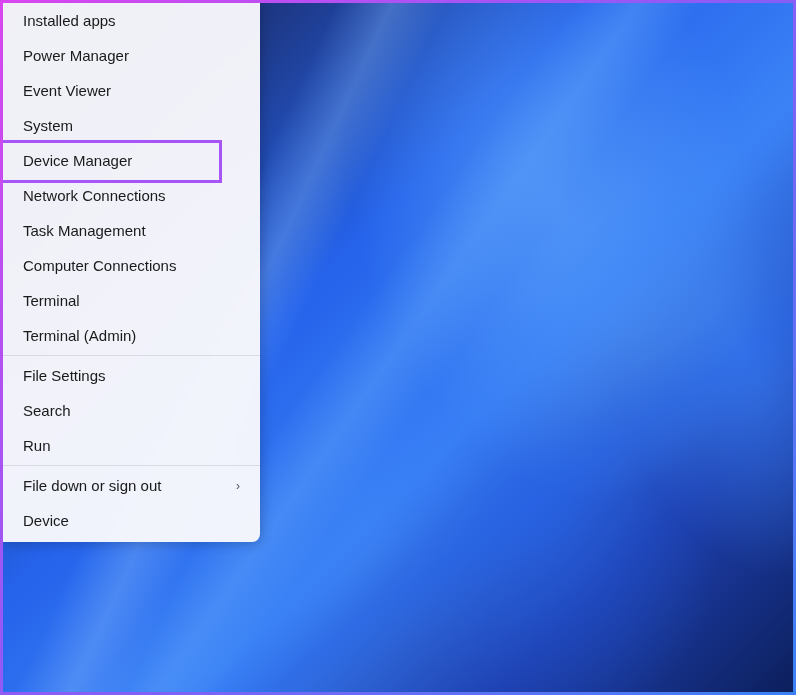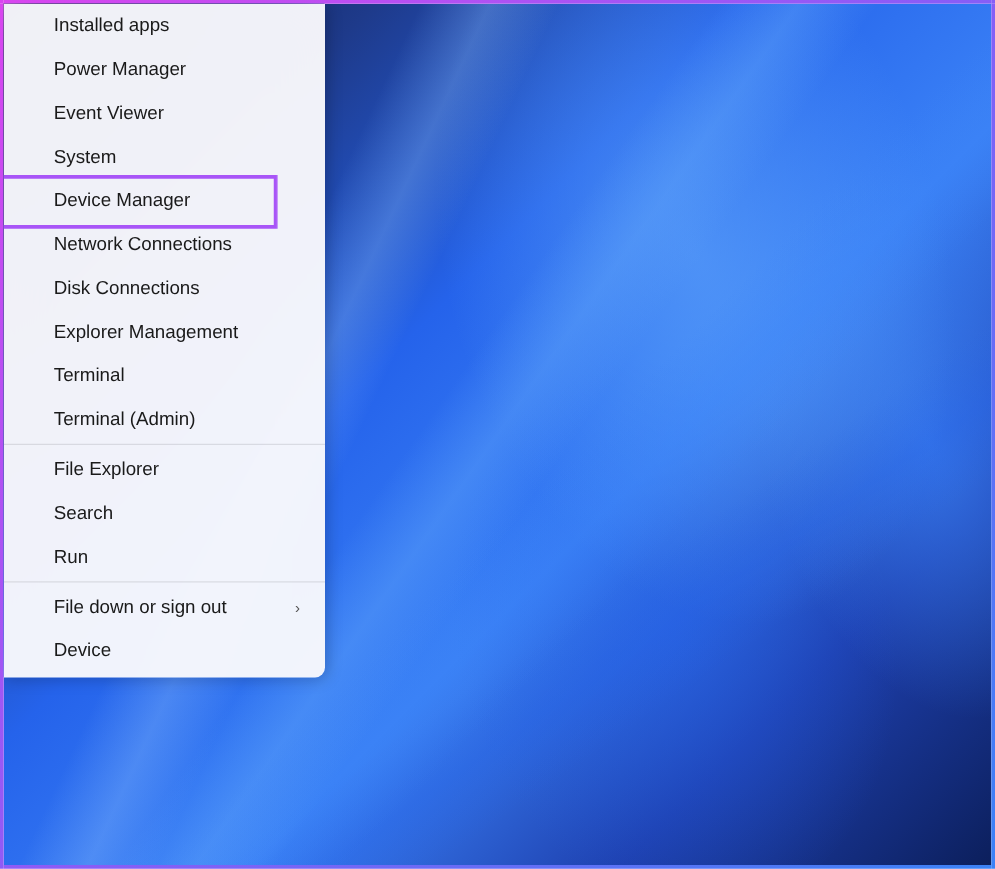--- a/index.html
+++ b/index.html
@@ -71,21 +71,20 @@
     
     .menu-item {
       padding: 9px 20px;
       font-size: 15px;
       color: #1a1a1a;
       cursor: pointer;
       display: flex;
       align-items: center;
       justify-content: space-between;
       position: relative;
-      margin-left: 20px;
     }
     
     .menu-separator {
       height: 1px;
       background: rgba(0, 0, 0, 0.1);
       margin: 2px 0;
     }
     
     .highlight-box {
       position: absolute;
@@ -118,36 +117,36 @@
   <div class="menu-item">
     <span>System</span>
   </div>
   <div class="menu-item" id="device-manager-item">
     <span>Device Manager</span>
   </div>
   <div class="menu-item">
     <span>Network Connections</span>
   </div>
   <div class="menu-item">
-    <span>Disk Connections</span>
+    <span>Task Management</span>
   </div>
   <div class="menu-item">
-    <span>Explorer Management</span>
+    <span>Computer Connections</span>
   </div>
   <div class="menu-item">
     <span>Terminal</span>
   </div>
   <div class="menu-item">
     <span>Terminal (Admin)</span>
   </div>
 
   <div class="menu-separator"></div>
 
   <div class="menu-item">
-    <span>File Explorer</span>
+    <span>File Settings</span>
   </div>
   <div class="menu-item">
     <span>Search</span>
   </div>
   <div class="menu-item">
     <span>Run</span>
   </div>
 
   <div class="menu-separator"></div>
 

